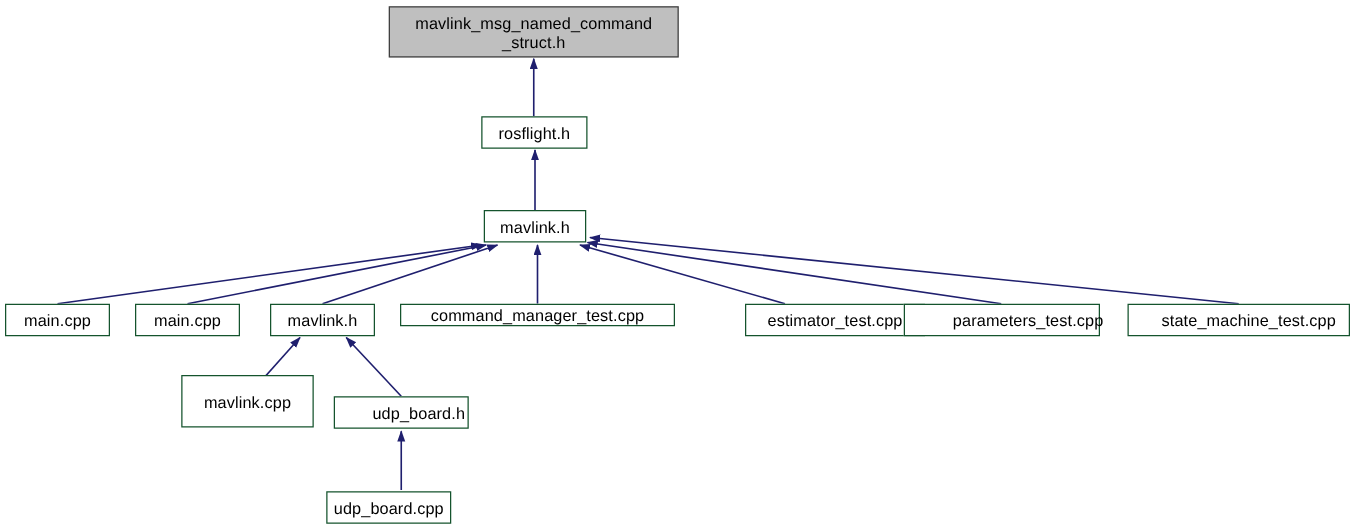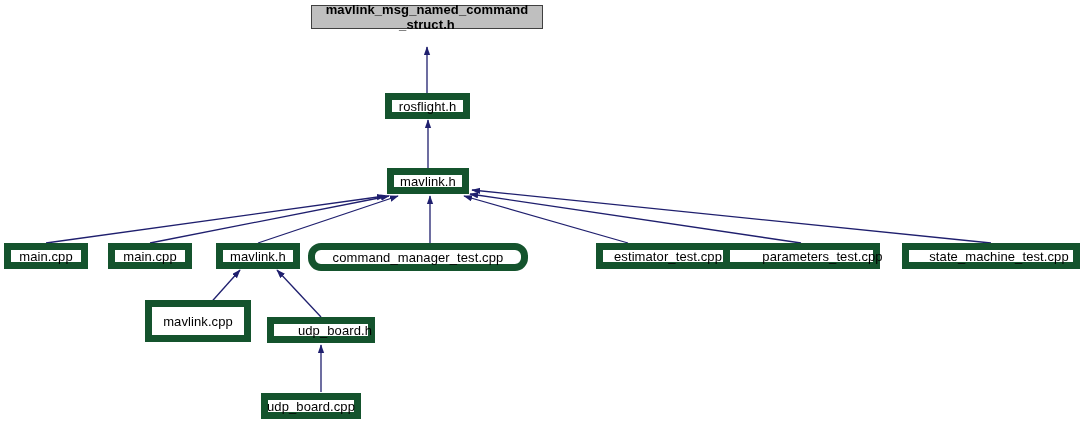--- a/index.html
+++ b/index.html
@@ -23,21 +23,21 @@
     position: absolute;
     top: 0;
     left: 0;
     width: 1086px;
     height: 425px;
     display: block;
   }
   .node-box {
     position: absolute;
     box-sizing: border-box;
-    border: 7px solid #14532d;
+    border: 1px solid #14532d;
     background: #ffffff;
     display: flex;
     align-items: center;
     justify-content: center;
     text-align: center;
     color: #000000;
     font-size: 13px;
     line-height: 15px;
     letter-spacing: 0.1px;
     white-space: pre-line;
@@ -72,28 +72,28 @@
         <line x1="430" y1="243" x2="430" y2="196" stroke="#1f1f6e" stroke-width="1.3" marker-end="url(#arrowhead)"></line>
         <line x1="628" y1="243" x2="464" y2="196" stroke="#1f1f6e" stroke-width="1.3" marker-end="url(#arrowhead)"></line>
         <line x1="801" y1="243" x2="470" y2="194" stroke="#1f1f6e" stroke-width="1.3" marker-end="url(#arrowhead)"></line>
         <line x1="991" y1="243" x2="472" y2="190" stroke="#1f1f6e" stroke-width="1.3" marker-end="url(#arrowhead)"></line>
         <line x1="198" y1="317" x2="240" y2="270" stroke="#1f1f6e" stroke-width="1.3" marker-end="url(#arrowhead)"></line>
         <line x1="321" y1="317" x2="277" y2="270" stroke="#1f1f6e" stroke-width="1.3" marker-end="url(#arrowhead)"></line>
         <line x1="321" y1="392" x2="321" y2="345" stroke="#1f1f6e" stroke-width="1.3" marker-end="url(#arrowhead)"></line>
       </g>
   </svg>
   <div id="nodes-layer">
-      <div class="node-box root-node" style="left: 311px; top: 5px; width: 232px; height: 24px; font-weight: bold;"><span class="node-label">mavlink_msg_named_command
+      <div class="node-box root-node" style="left: 311px; top: 5px; width: 232px; height: 41px;"><span class="node-label">mavlink_msg_named_command
 _struct.h</span></div>
       <div class="node-box" style="left: 385px; top: 93px; width: 85px; height: 26px;"><span class="node-label">rosflight.h</span></div>
       <div class="node-box" style="left: 387px; top: 168px; width: 82px; height: 26px;"><span class="node-label">mavlink.h</span></div>
       <div class="node-box" style="left: 4px; top: 243px; width: 84px; height: 26px;"><span class="node-label">main.cpp</span></div>
       <div class="node-box" style="left: 108px; top: 243px; width: 84px; height: 26px;"><span class="node-label">main.cpp</span></div>
       <div class="node-box" style="left: 216px; top: 243px; width: 84px; height: 26px;"><span class="node-label">mavlink.h</span></div>
-      <div class="node-box" style="left: 308px; top: 243px; width: 220px; height: 28px; border-radius: 13px;"><span class="node-label">command_manager_test.cpp</span></div>
+      <div class="node-box" style="left: 320px; top: 243px; width: 220px; height: 18px;"><span class="node-label">command_manager_test.cpp</span></div>
       <div class="node-box" style="left: 556px; top: 243px; width: 144px; height: 26px; margin-left: 40px;"><span class="node-label">estimator_test.cpp</span></div>
       <div class="node-box" style="left: 723px; top: 243px; width: 157px; height: 26px; padding-left: 42px;"><span class="node-label">parameters_test.cpp</span></div>
       <div class="node-box" style="left: 902px; top: 243px; width: 178px; height: 26px; padding-left: 16px;"><span class="node-label">state_machine_test.cpp</span></div>
       <div class="node-box" style="left: 145px; top: 300px; width: 106px; height: 42px; text-align: right;"><span class="node-label">mavlink.cpp</span></div>
       <div class="node-box" style="left: 267px; top: 317px; width: 108px; height: 26px; padding-left: 28px;"><span class="node-label">udp_board.h</span></div>
       <div class="node-box" style="left: 261px; top: 393px; width: 100px; height: 26px; align-items: center;"><span class="node-label">udp_board.cpp</span></div>
     </div>
 </div>
 
 </body></html>

